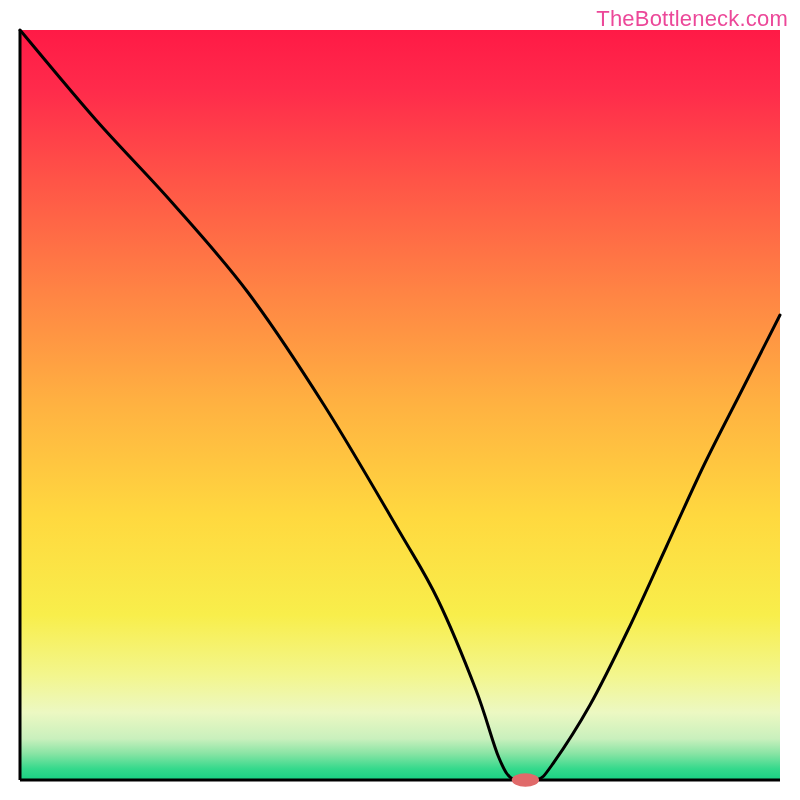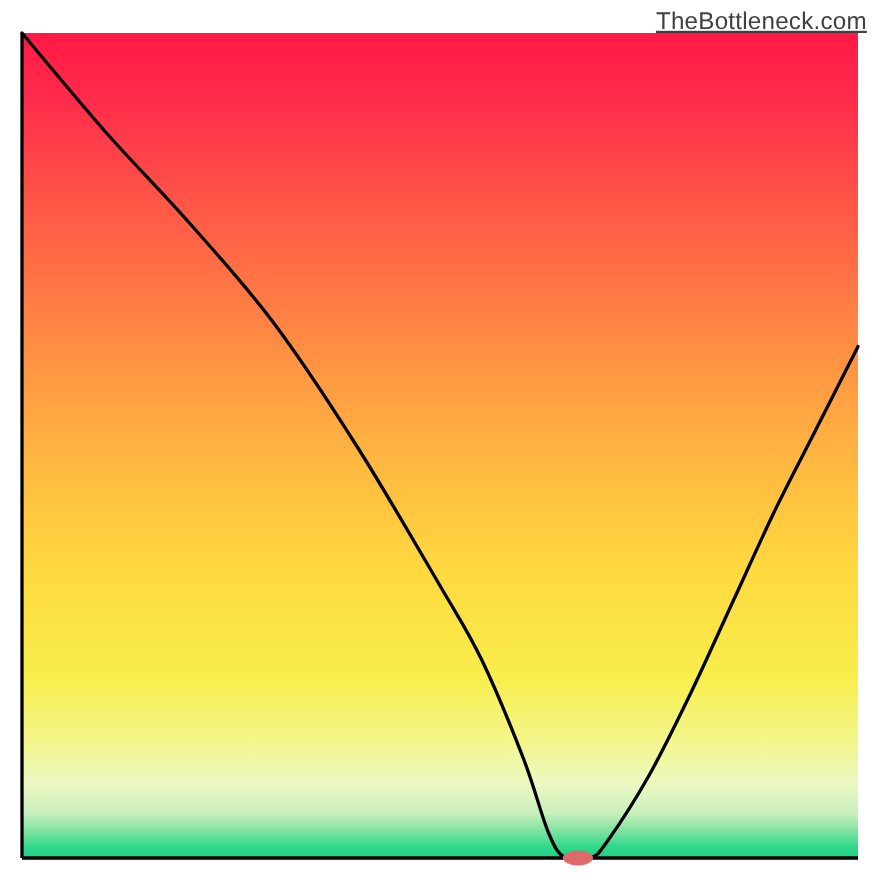--- a/index.html
+++ b/index.html
@@ -12,26 +12,25 @@
   }
   .container {
     position: relative;
     width: 800px;
     height: 800px;
   }
   .watermark {
     position: absolute;
     top: 6px;
     right: 12px;
-    color: #404040;
+    color: #ec4899;
     font-size: 22px;
     font-weight: 400;
     letter-spacing: 0.2px;
     z-index: 20;
-    text-decoration: underline;
   }
   svg.chart {
     position: absolute;
     top: 0;
     left: 0;
   }
 </style>
 </head>
 <body>
 <div class="container">

